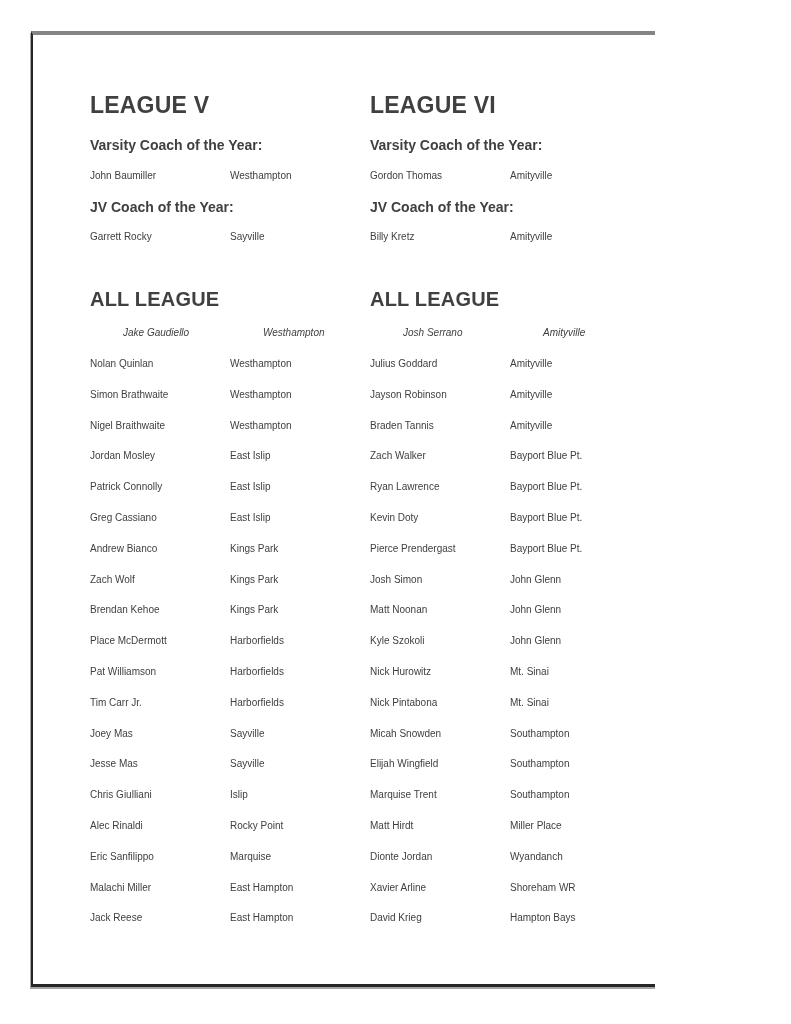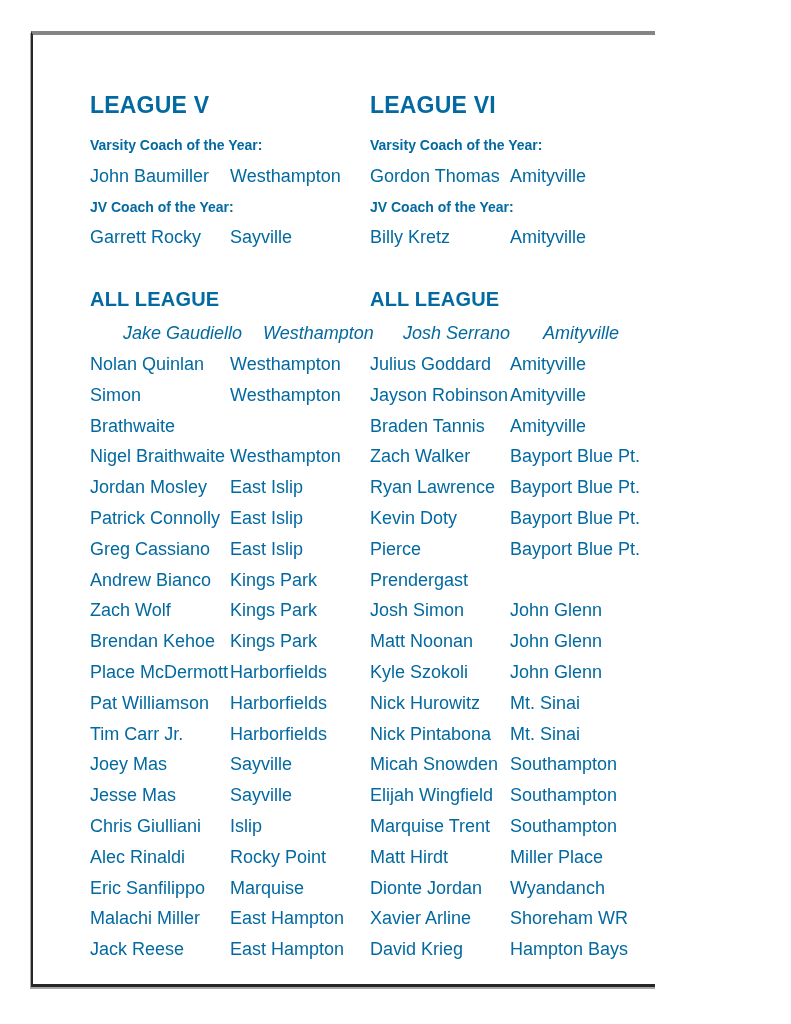--- a/index.html
+++ b/index.html
@@ -2,21 +2,21 @@
 <html><head>
 <meta charset="utf-8">
 <style>
   html, body { margin: 0; padding: 0; background: #ffffff; }
   .page {
     position: relative;
     width: 655px;
     height: 1024px;
     background: #ffffff;
     font-family: "Liberation Sans", sans-serif;
-    color: #0369a1;
+    color: #404040;
     overflow: hidden;
   }
   .page-frame {
     position: absolute;
     left: 31px;
     top: 31px;
     width: 728px;
     height: 956px;
     box-sizing: border-box;
     border-top: 4px solid #858585;
@@ -41,21 +41,21 @@
   }
   .section-label {
     font-size: 14px;
     font-weight: bold;
     line-height: 30.8px;
     margin: 0;
   }
   .row {
     display: flex;
     line-height: 30.8px;
-    font-size: 18px;
+    font-size: 10px;
   }
   .row .name { width: 140px; flex: 0 0 140px; }
   .row .school { flex: 1; }
   .all-league-title {
     font-size: 20px;
     font-weight: bold;
     line-height: 30px;
     margin: 31px 0 4px 0;
     letter-spacing: 0.2px;
   }

